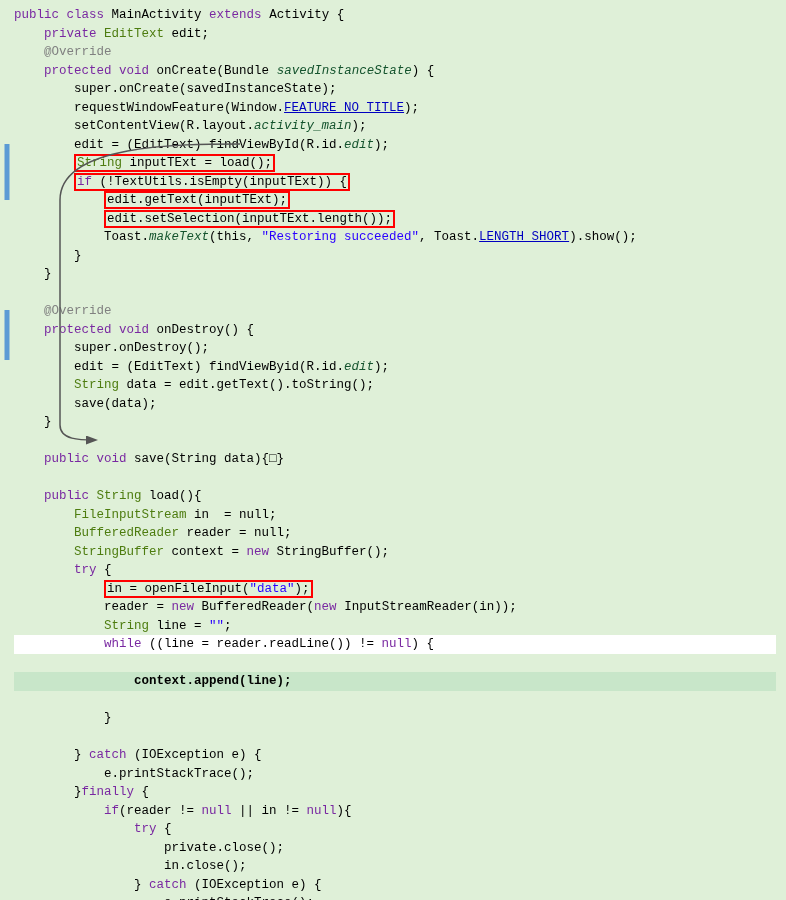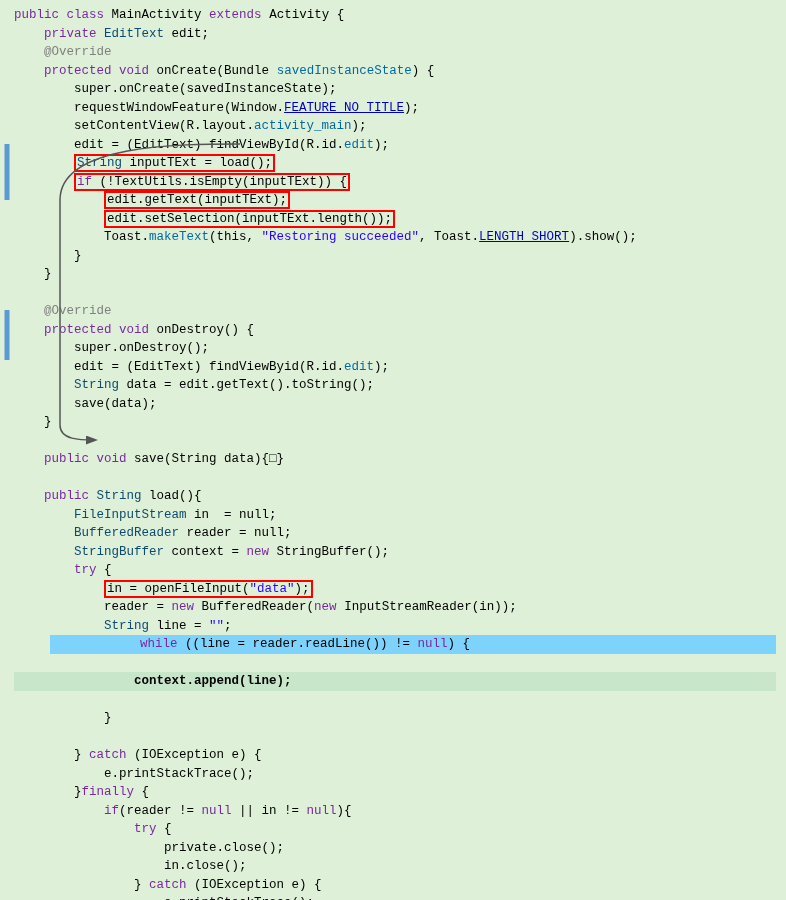--- a/index.html
+++ b/index.html
@@ -12,25 +12,25 @@
       background-color: #d4edda;
       font-family: 'Courier New', Courier, monospace;
       font-size: 13px;
       line-height: 1.45;
       padding: 0;
       overflow-x: hidden;
     }
 
     
     .kw { color: #7928a1; font-weight: normal; } 
-    .type { color: #0c4a6e; }
+    .type { color: #4d7c0f; }
     .annotation { color: #808080; }
     .string { color: #2a00ff; }
     .normal { color: #000000; }
-    .italic-blue { color: #0369a1; }
+    .italic-blue { color: #14532d; font-style: italic; }
     .underline-blue { color: #0000c0; text-decoration: underline; }
 
     .red-box {
       display: inline;
       border: 2px solid red;
       padding: 0px 1px;
     }
 
     
     .overlay {
@@ -93,21 +93,21 @@
 </span><span>    <span class="kw">public</span> <span class="kw">void</span> <span class="normal">save(String data){□}</span></span>
 <span>
 </span><span>    <span class="kw">public</span> <span class="type">String</span> <span class="normal">load(){</span></span>
 <span>        <span class="type">FileInputStream</span> <span class="normal">in  = null;</span></span>
 <span>        <span class="type">BufferedReader</span> <span class="normal">reader = null;</span></span>
 <span>        <span class="type">StringBuffer</span> <span class="normal">context = </span><span class="kw">new</span> <span class="normal">StringBuffer();</span></span>
 <span>        <span class="kw">try</span> <span class="normal">{</span></span>
 <span>            <span class="red-box"><span class="normal">in = openFileInput(</span><span class="string">"data"</span><span class="normal">);</span></span></span>
 <span>            <span class="normal">reader = </span><span class="kw">new</span> <span class="normal">BufferedReader(</span><span class="kw">new</span> <span class="normal">InputStreamReader(in));</span></span>
 <span>            <span class="type">String</span> <span class="normal">line = </span><span class="string">""</span><span class="normal">;</span></span>
-<span style="display:block;background-color:#7dd3fc;margin-left:36px;">            <span class="kw">while</span> <span class="normal">((line = reader.readLine()) != </span><span class="kw">null</span><span class="normal">) {</span></span>
+<span style="display:block;background-color:#ffffff;">            <span class="kw">while</span> <span class="normal">((line = reader.readLine()) != </span><span class="kw">null</span><span class="normal">) {</span></span>
 <span style="display:block;background-color:#c8e6c9;font-weight:bold;">                <span class="normal">context.append(line);</span></span>
 <span>            <span class="normal">}</span></span>
 <span>
 </span><span>        <span class="normal">} </span><span class="kw">catch</span> <span class="normal">(IOException e) {</span></span>
 <span>            <span class="normal">e.printStackTrace();</span></span>
 <span>        <span class="normal">}</span><span class="kw">finally</span> <span class="normal">{</span></span>
 <span>            <span class="kw">if</span><span class="normal">(reader != </span><span class="kw">null</span> <span class="normal">|| in != </span><span class="kw">null</span><span class="normal">){</span></span>
 <span>                <span class="kw">try</span> <span class="normal">{</span></span>
 <span>                    <span class="normal">private.close();</span></span>
 <span>                    <span class="normal">in.close();</span></span>

